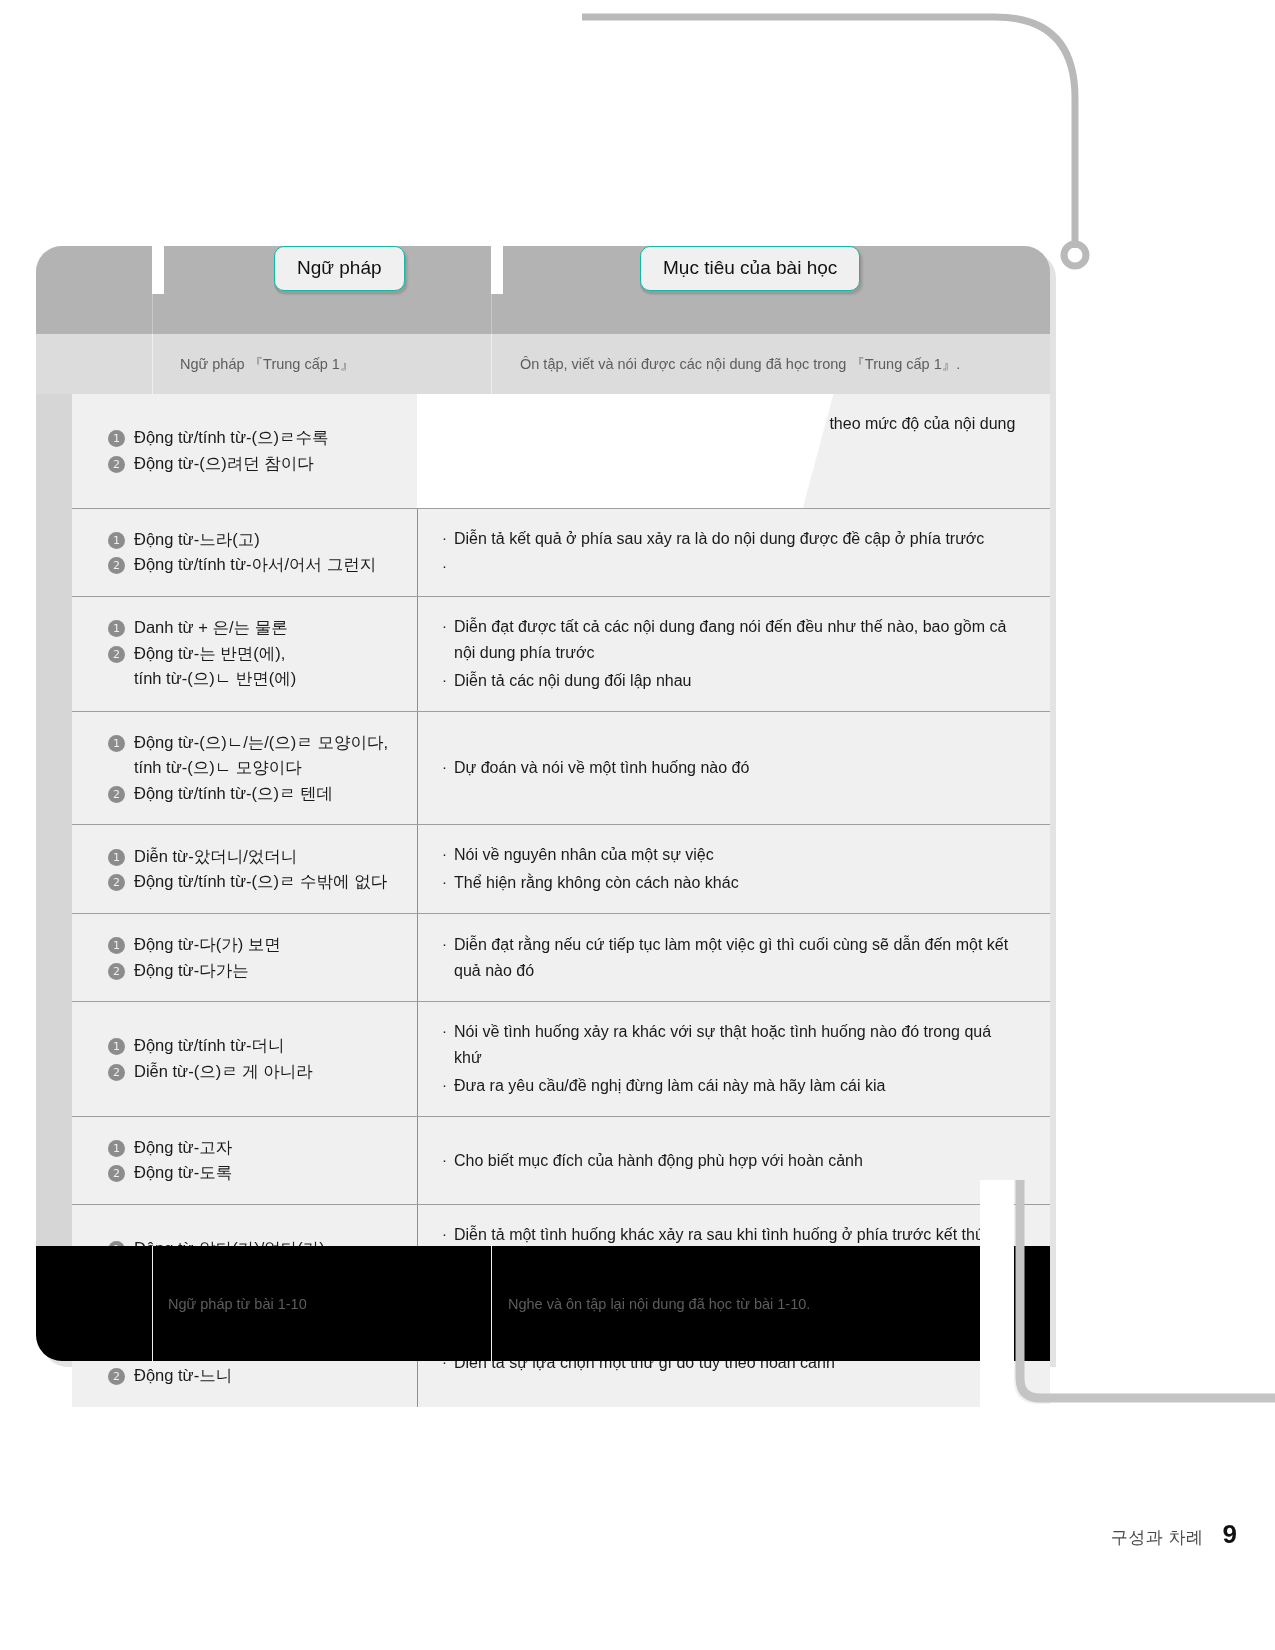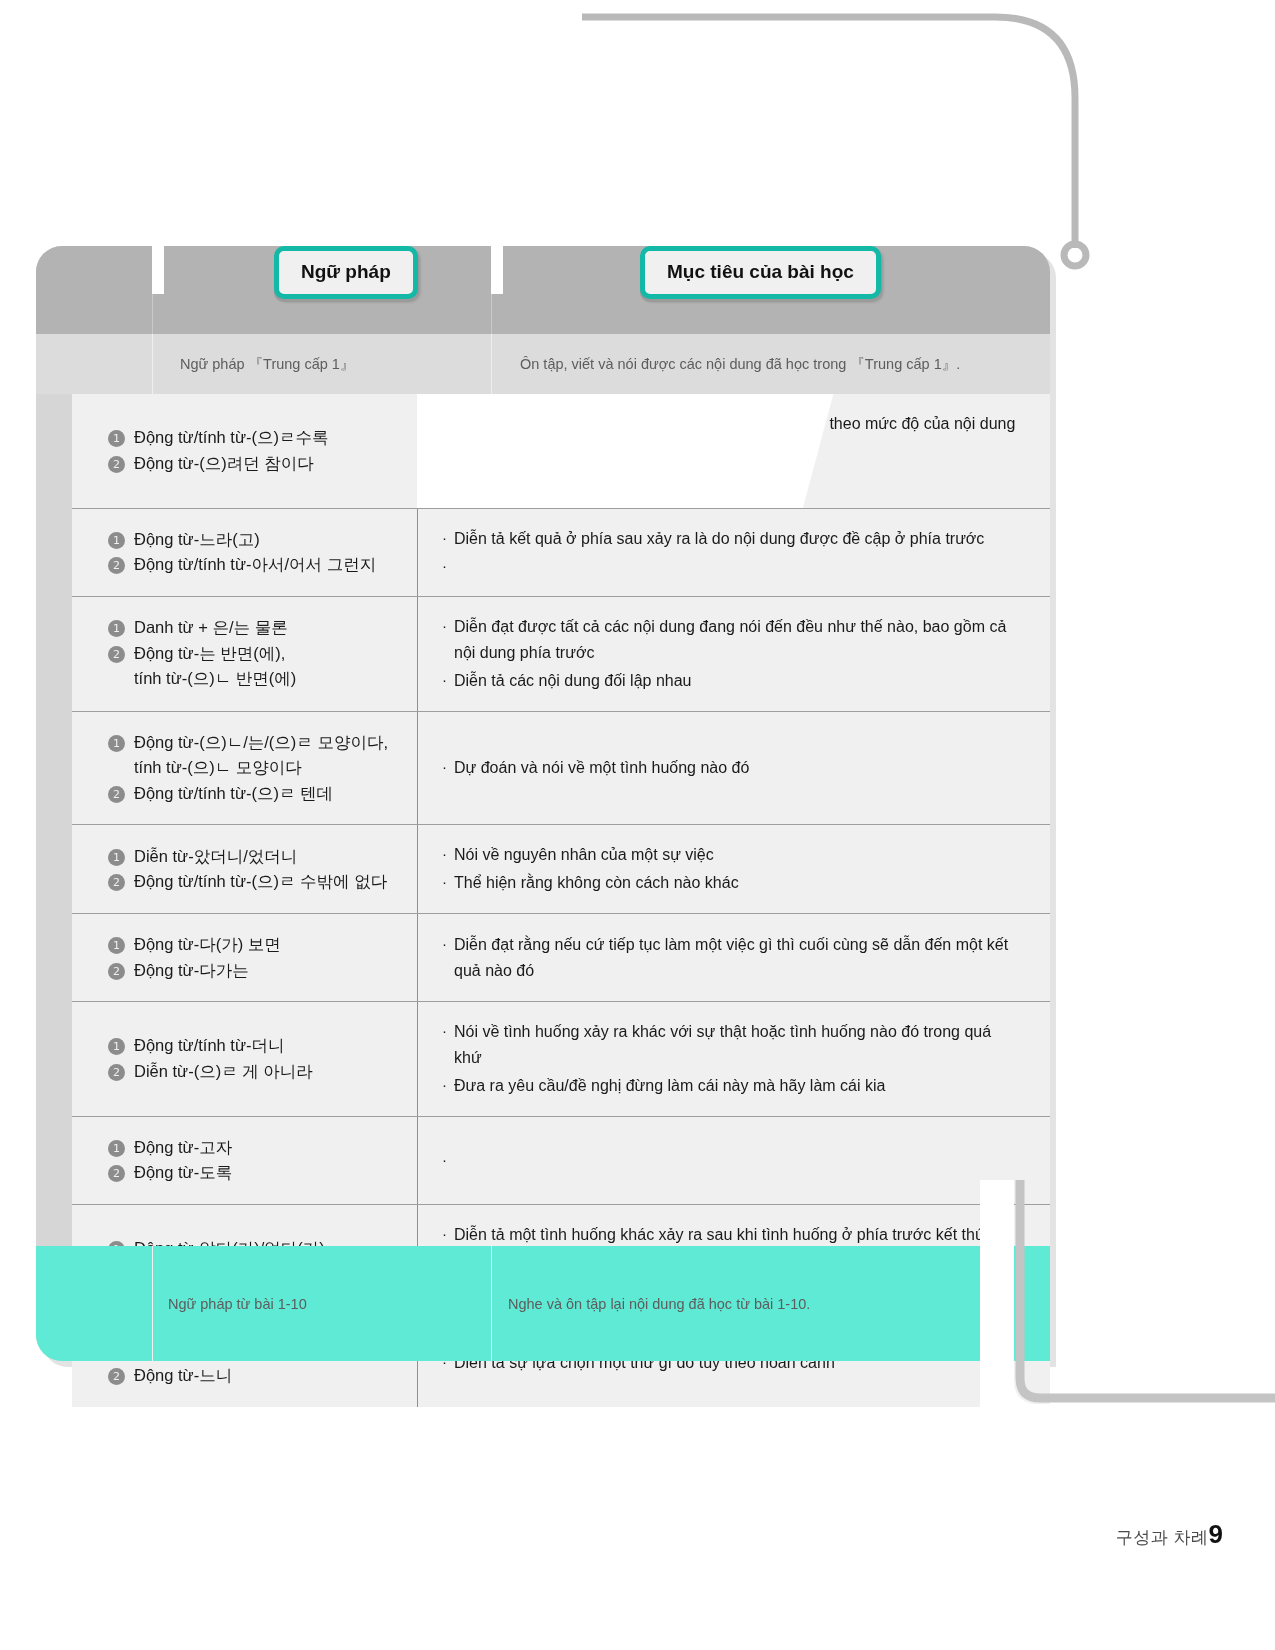--- a/index.html
+++ b/index.html
@@ -53,30 +53,29 @@
 
   
   .hdr-sep{position:absolute;top:8px;width:1px;height:80px;background:#c9c9c9;}
   .hdr-sep.s1{left:116px;}
   .hdr-sep.s2{left:455px;}
 
   
   .tab-chip{
     position:absolute;
     background:#f0f0f0;
-    border:5px solid #14b8a6;
+    border:1px solid #14b8a6;
     border-radius:10px;
     box-shadow:0 3px 0 0 #9a9a9a, 2px 3px 3px rgba(0,0,0,.18);
     text-align:center;
     font-size:19px;
     color:#111;
     line-height:1;
     padding:11px 22px 13px 22px;
     white-space:nowrap;
-    font-weight:bold;
   }
   .tab-grammar{left:238px;top:0px;}
   .tab-goal{left:604px;top:0px;}
 
   
   .subrow{
     position:absolute;left:0;top:88px;width:1014px;height:60px;
     background:#dcdcdc;
   }
   .subrow .cell{
@@ -137,37 +136,37 @@
   
   .wedge{
     position:absolute;left:345px;top:0;width:640px;height:100%;
     background:linear-gradient(105deg,#ffffff 0%,#ffffff 62%,rgba(255,255,255,0) 62.2%);
     pointer-events:none;
   }
 
   
   .footrow{
     position:absolute;left:0;bottom:0;width:1014px;height:115px;
-    background:#5eead4;
+    background:#000000;
     border-bottom-left-radius:26px;
   }
   .footrow .cell{
     position:absolute;top:0;height:115px;display:flex;align-items:center;
     font-size:14.5px;color:#5d5d5d;
   }
   .footrow .c2{left:132px;width:320px;}
   .footrow .c3{left:472px;width:540px;}
   .footrow .vsep{position:absolute;top:0;width:1px;height:115px;background:#efefef;}
   .footrow .vsep.v1{left:116px;}
   .footrow .vsep.v2{left:455px;}
 
   
   .page-footer{
-    position:absolute;right:52px;bottom:100px;
-    display:flex;align-items:baseline;gap:0;text-align:center;
+    position:absolute;right:38px;bottom:100px;
+    display:flex;align-items:baseline;gap:19px;text-align:center;
   }
   .pf-label{font-size:17px;color:#4a4a4a;letter-spacing:.5px;}
   .pf-num{font-size:26px;font-weight:bold;color:#111;}
 </style>
 </head>
 <body>
 
 <div class="deco-top">
   <svg width="520" height="260" viewBox="0 0 520 260" xmlns="http://www.w3.org/2000/svg">
     <path d="M2 7 L415 7 Q495 7 495 88 L495 238" fill="none" stroke="#b9b9b9" stroke-width="7" stroke-linecap="butt"></path>
@@ -305,20 +304,21 @@
         </div>
       </div>
       <div class="row">
         <div class="left">
           <div class="gitem"><span class="gnum">1</span><span>Động từ-고자</span></div>
           <div class="gitem"><span class="gnum">2</span><span>Động từ-도록</span></div>
         </div>
         <div class="right">
           <div class="bullet">
             <span class="dot">·</span>
+            <span>Cho biết mục đích của hành động phù hợp với hoàn cảnh</span>
           </div>
         </div>
       </div>
       <div class="row">
         <div class="left">
           <div class="gitem"><span class="gnum">1</span><span>Động từ-았다(가)/었다(가)</span></div>
           <div class="gitem"><span class="gnum">2</span><span>Động từ-(으)ㄴ 채(로)</span></div>
         </div>
         <div class="right">
           <div class="bullet">

